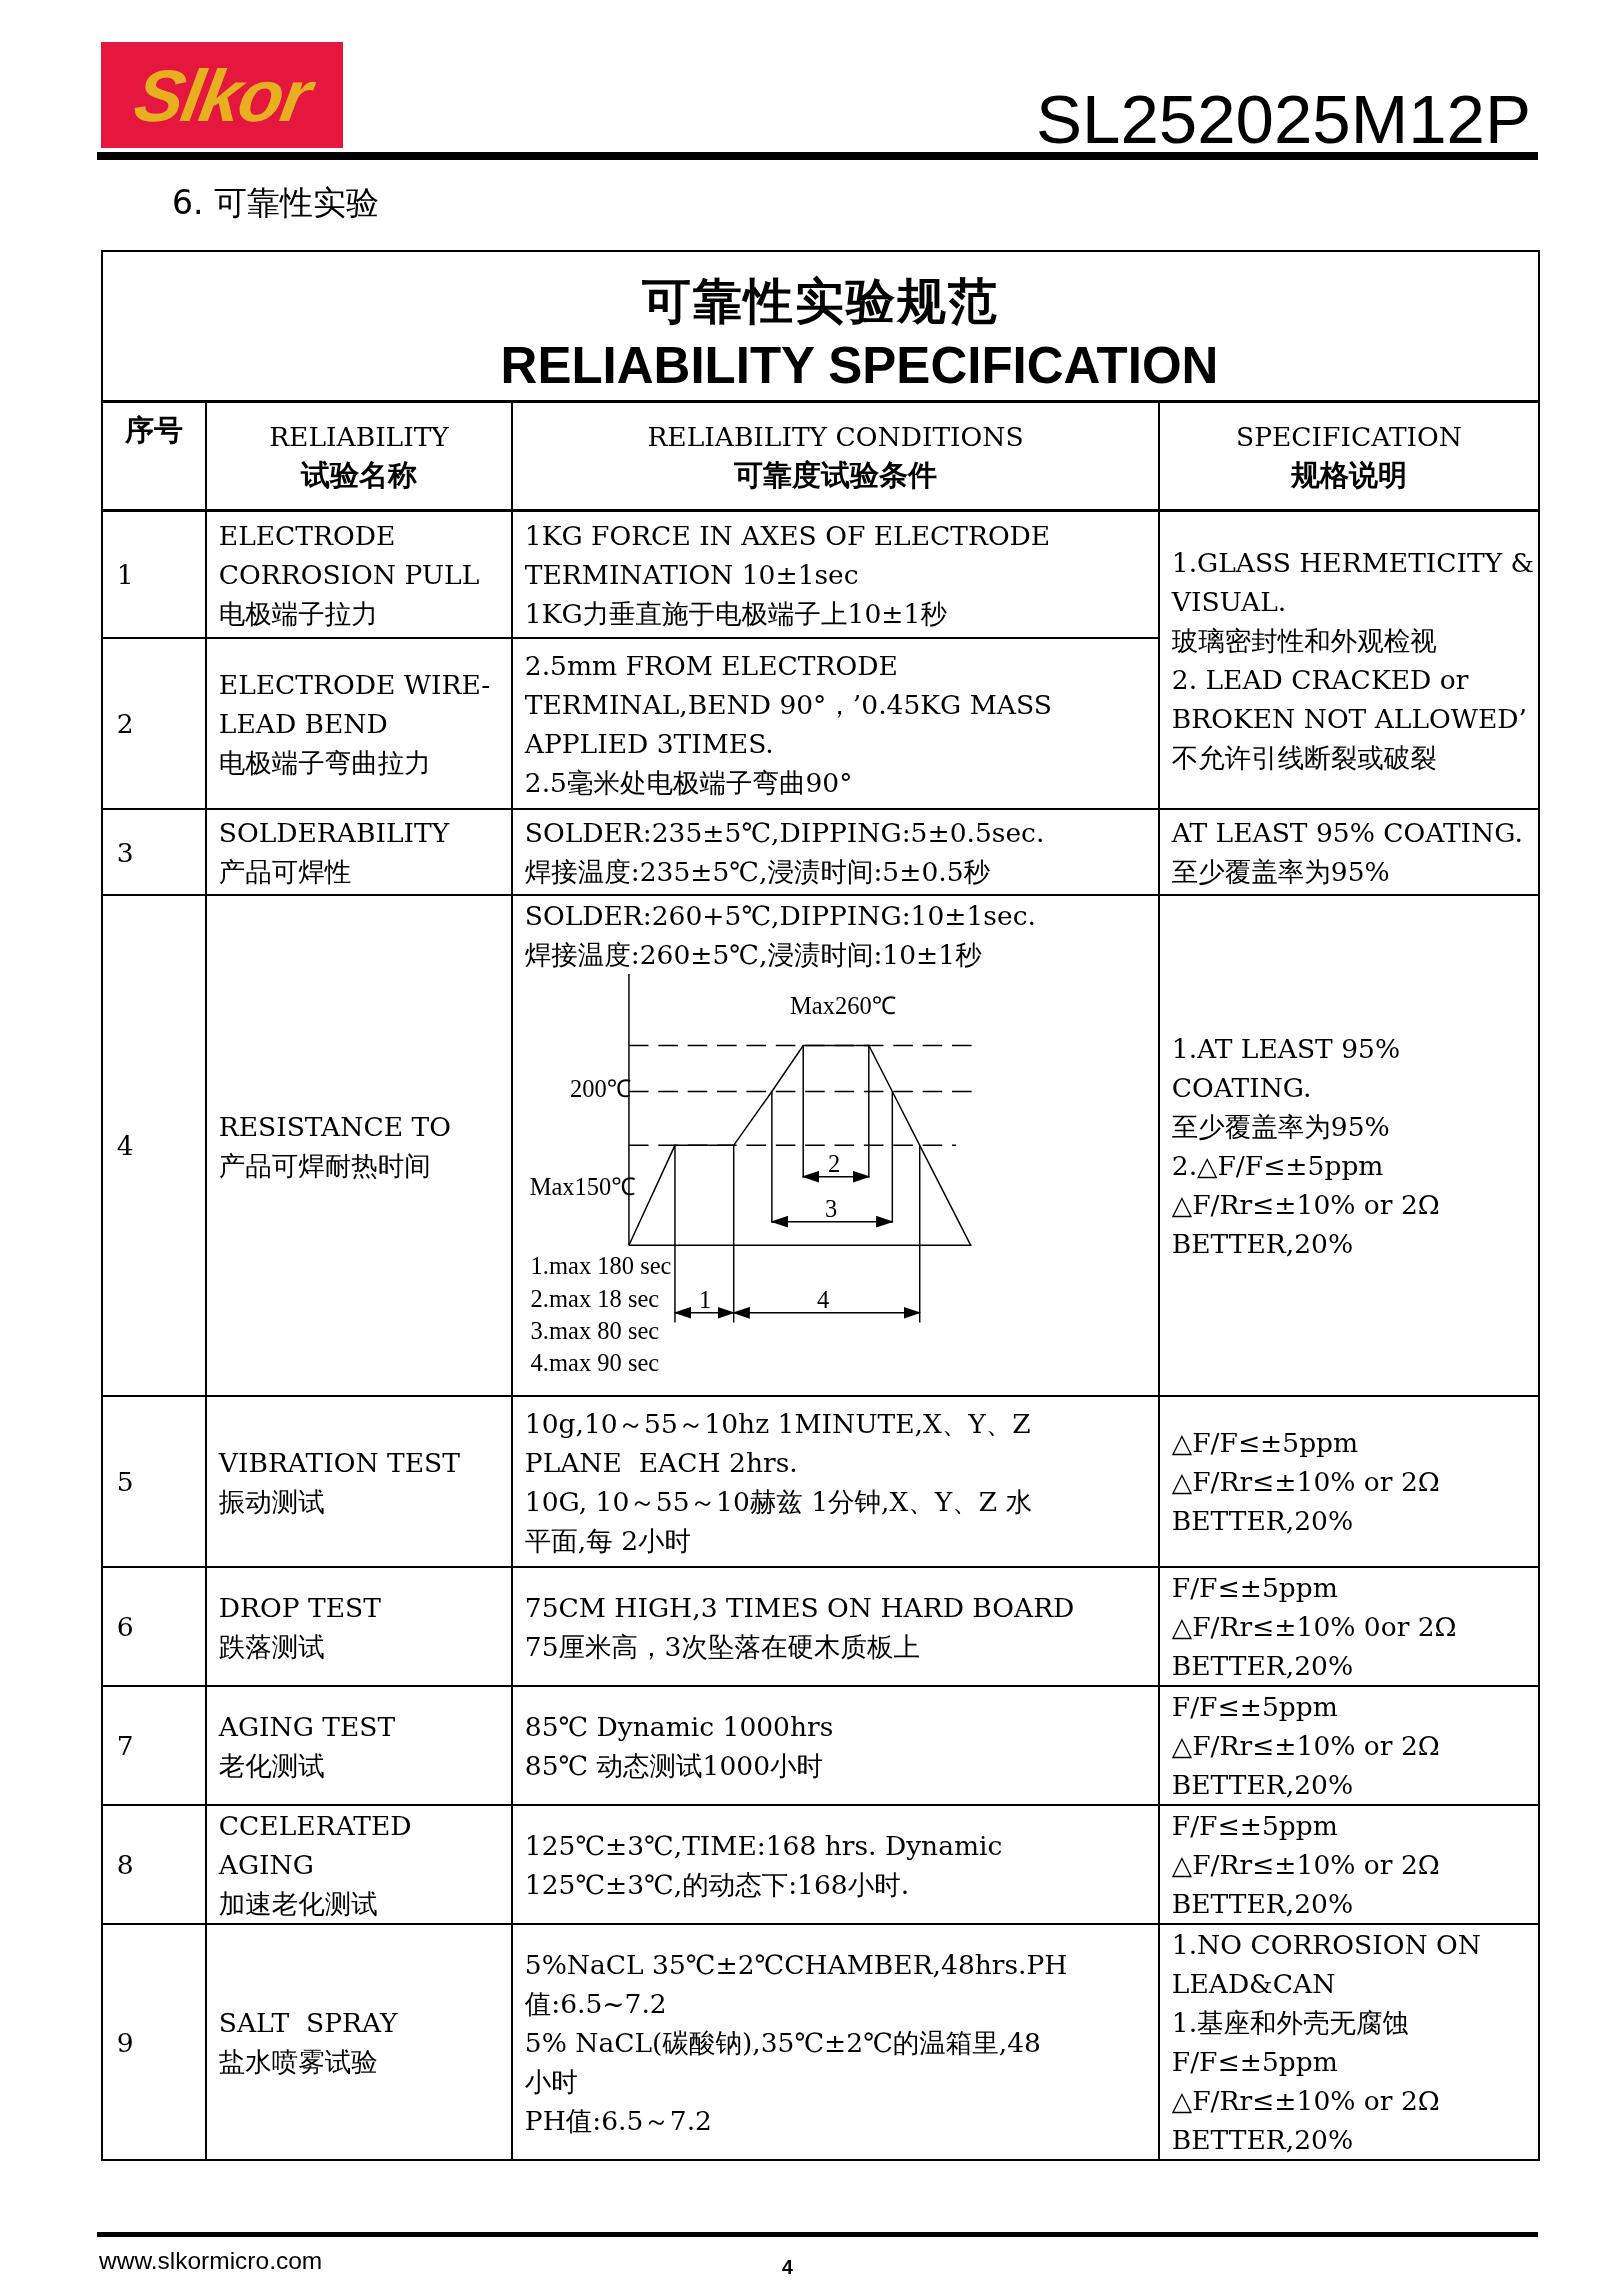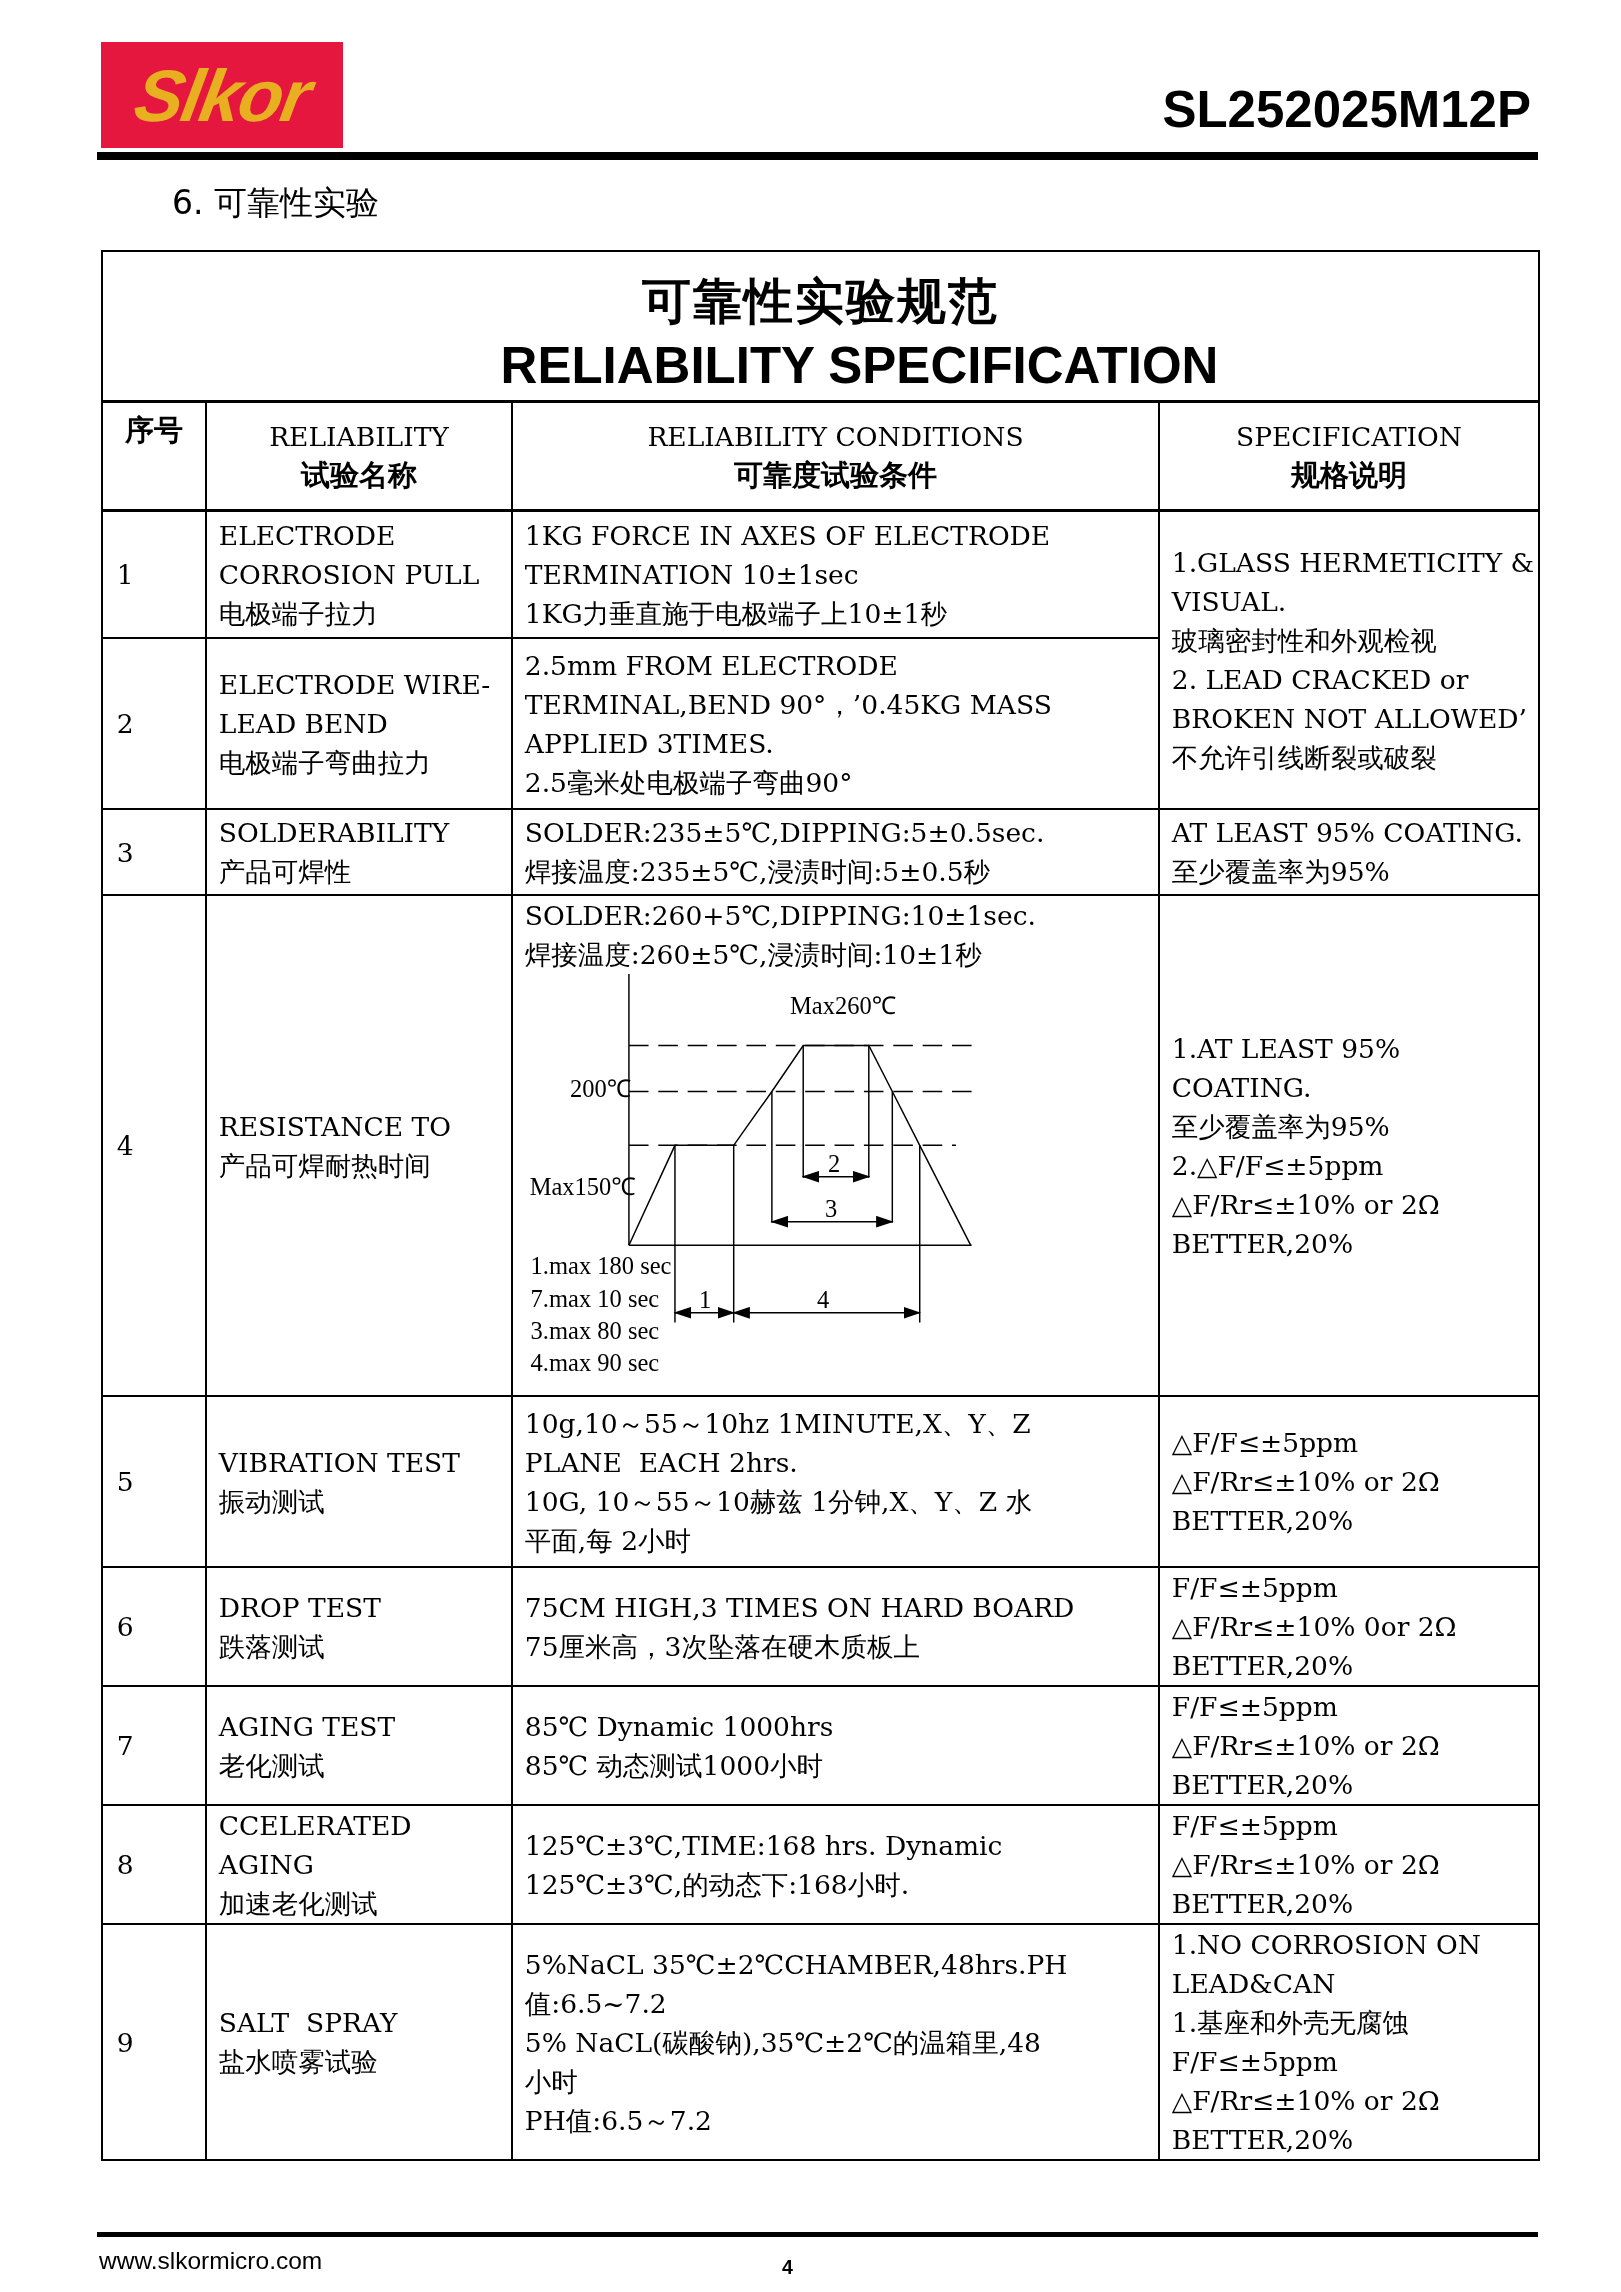--- a/index.html
+++ b/index.html
@@ -1,21 +1,21 @@
 <!DOCTYPE html>
 <html><head>
 <meta charset="utf-8">
 <style>
   html, body { margin: 0; padding: 0; background: #ffffff; }
   body { width: 1621px; height: 2293px; position: relative; overflow: hidden; color: #000; }
 
   .logo { position: absolute; left: 101px; top: 42px; width: 242px; height: 106px; background: #e5173f; display: flex; align-items: center; justify-content: center; }
   .logo span { font-family: "Liberation Sans", sans-serif; font-weight: bold; font-style: italic; font-size: 73px; color: #e8b021; letter-spacing: -2px; transform: skewX(-10deg); display: inline-block; }
 
-  .model { position: absolute; right: 90px; top: 80px; font-family: "Liberation Sans", sans-serif; font-weight: bold; font-size: 51px; letter-spacing: 0px; }
+  .model { position: absolute; right: 90px; top: 80px; font-family: "Liberation Sans", sans-serif; font-weight: normal; font-size: 69px; letter-spacing: 0px; }
   .rule-top { position: absolute; left: 97px; top: 152px; width: 1441px; height: 7.8px; background: #000; }
 
   .section-title { position: absolute; left: 172px; top: 181px; font-family: "DejaVu Sans", sans-serif; font-size: 33px; }
 
   table.spec { position: absolute; left: 101px; top: 250px; width: 1437px; border-collapse: collapse; table-layout: fixed; }
   table.spec td { border: 2px solid #000; vertical-align: middle; padding: 0 0 0 11.8px; font-family: "DejaVu Serif", "Liberation Serif", serif; font-size: 26.5px; line-height: 39px; }
   .titlecell { text-align: center; padding: 0 !important; border-bottom: 3.9px solid #000 !important; }
   .title-cn { font-family: "DejaVu Sans", sans-serif; font-weight: bold; font-size: 49px; line-height: 59px; padding-top: 20px; letter-spacing: 2px; }
   .title-en { font-family: "Liberation Sans", sans-serif; font-weight: bold; font-size: 51px; line-height: 69px; margin-left: 78px; }
   .hdr td { text-align: center; padding: 8px !important; border-bottom: 3.9px solid #000 !important; font-family: "Liberation Mono", monospace; font-size: 29px; line-height: 45px; }
@@ -172,21 +172,21 @@
           </g>
         </svg>
         <div class="dlabel" style="left:277px; top:19.6px;">Max260℃</div>
         <div class="dlabel" style="left:57px; top:103px;">200℃</div>
         <div class="dlabel" style="left:16.7px; top:157px;margin-top:44px;">Max150℃</div>
         <div class="dlabel" style="left:315px; top:178px;">2</div>
         <div class="dlabel" style="left:312px; top:223px;">3</div>
         <div class="dlabel" style="left:186px; top:314px;">1</div>
         <div class="dlabel" style="left:304px; top:314px;">4</div>
         <div class="dlabel" style="left:17.6px; top:280px;">1.max 180 sec</div>
-        <div class="dlabel" style="left:17.6px; top:313px;">7.max 10 sec</div>
+        <div class="dlabel" style="left:17.6px; top:313px;">2.max 18 sec</div>
         <div class="dlabel" style="left:17.6px; top:345px;">3.max 80 sec</div>
         <div class="dlabel" style="left:17.6px; top:377px;">4.max 90 sec</div>
       </div>
     </td>
     <td>
       <span class="line">1.AT LEAST 95%</span>
           <span class="line">COATING.</span>
           <span class="line">至少覆盖率为95%</span>
           <span class="line">2.△F/F≤±5ppm</span>
           <span class="line">△F/Rr≤±10% or 2Ω</span>

